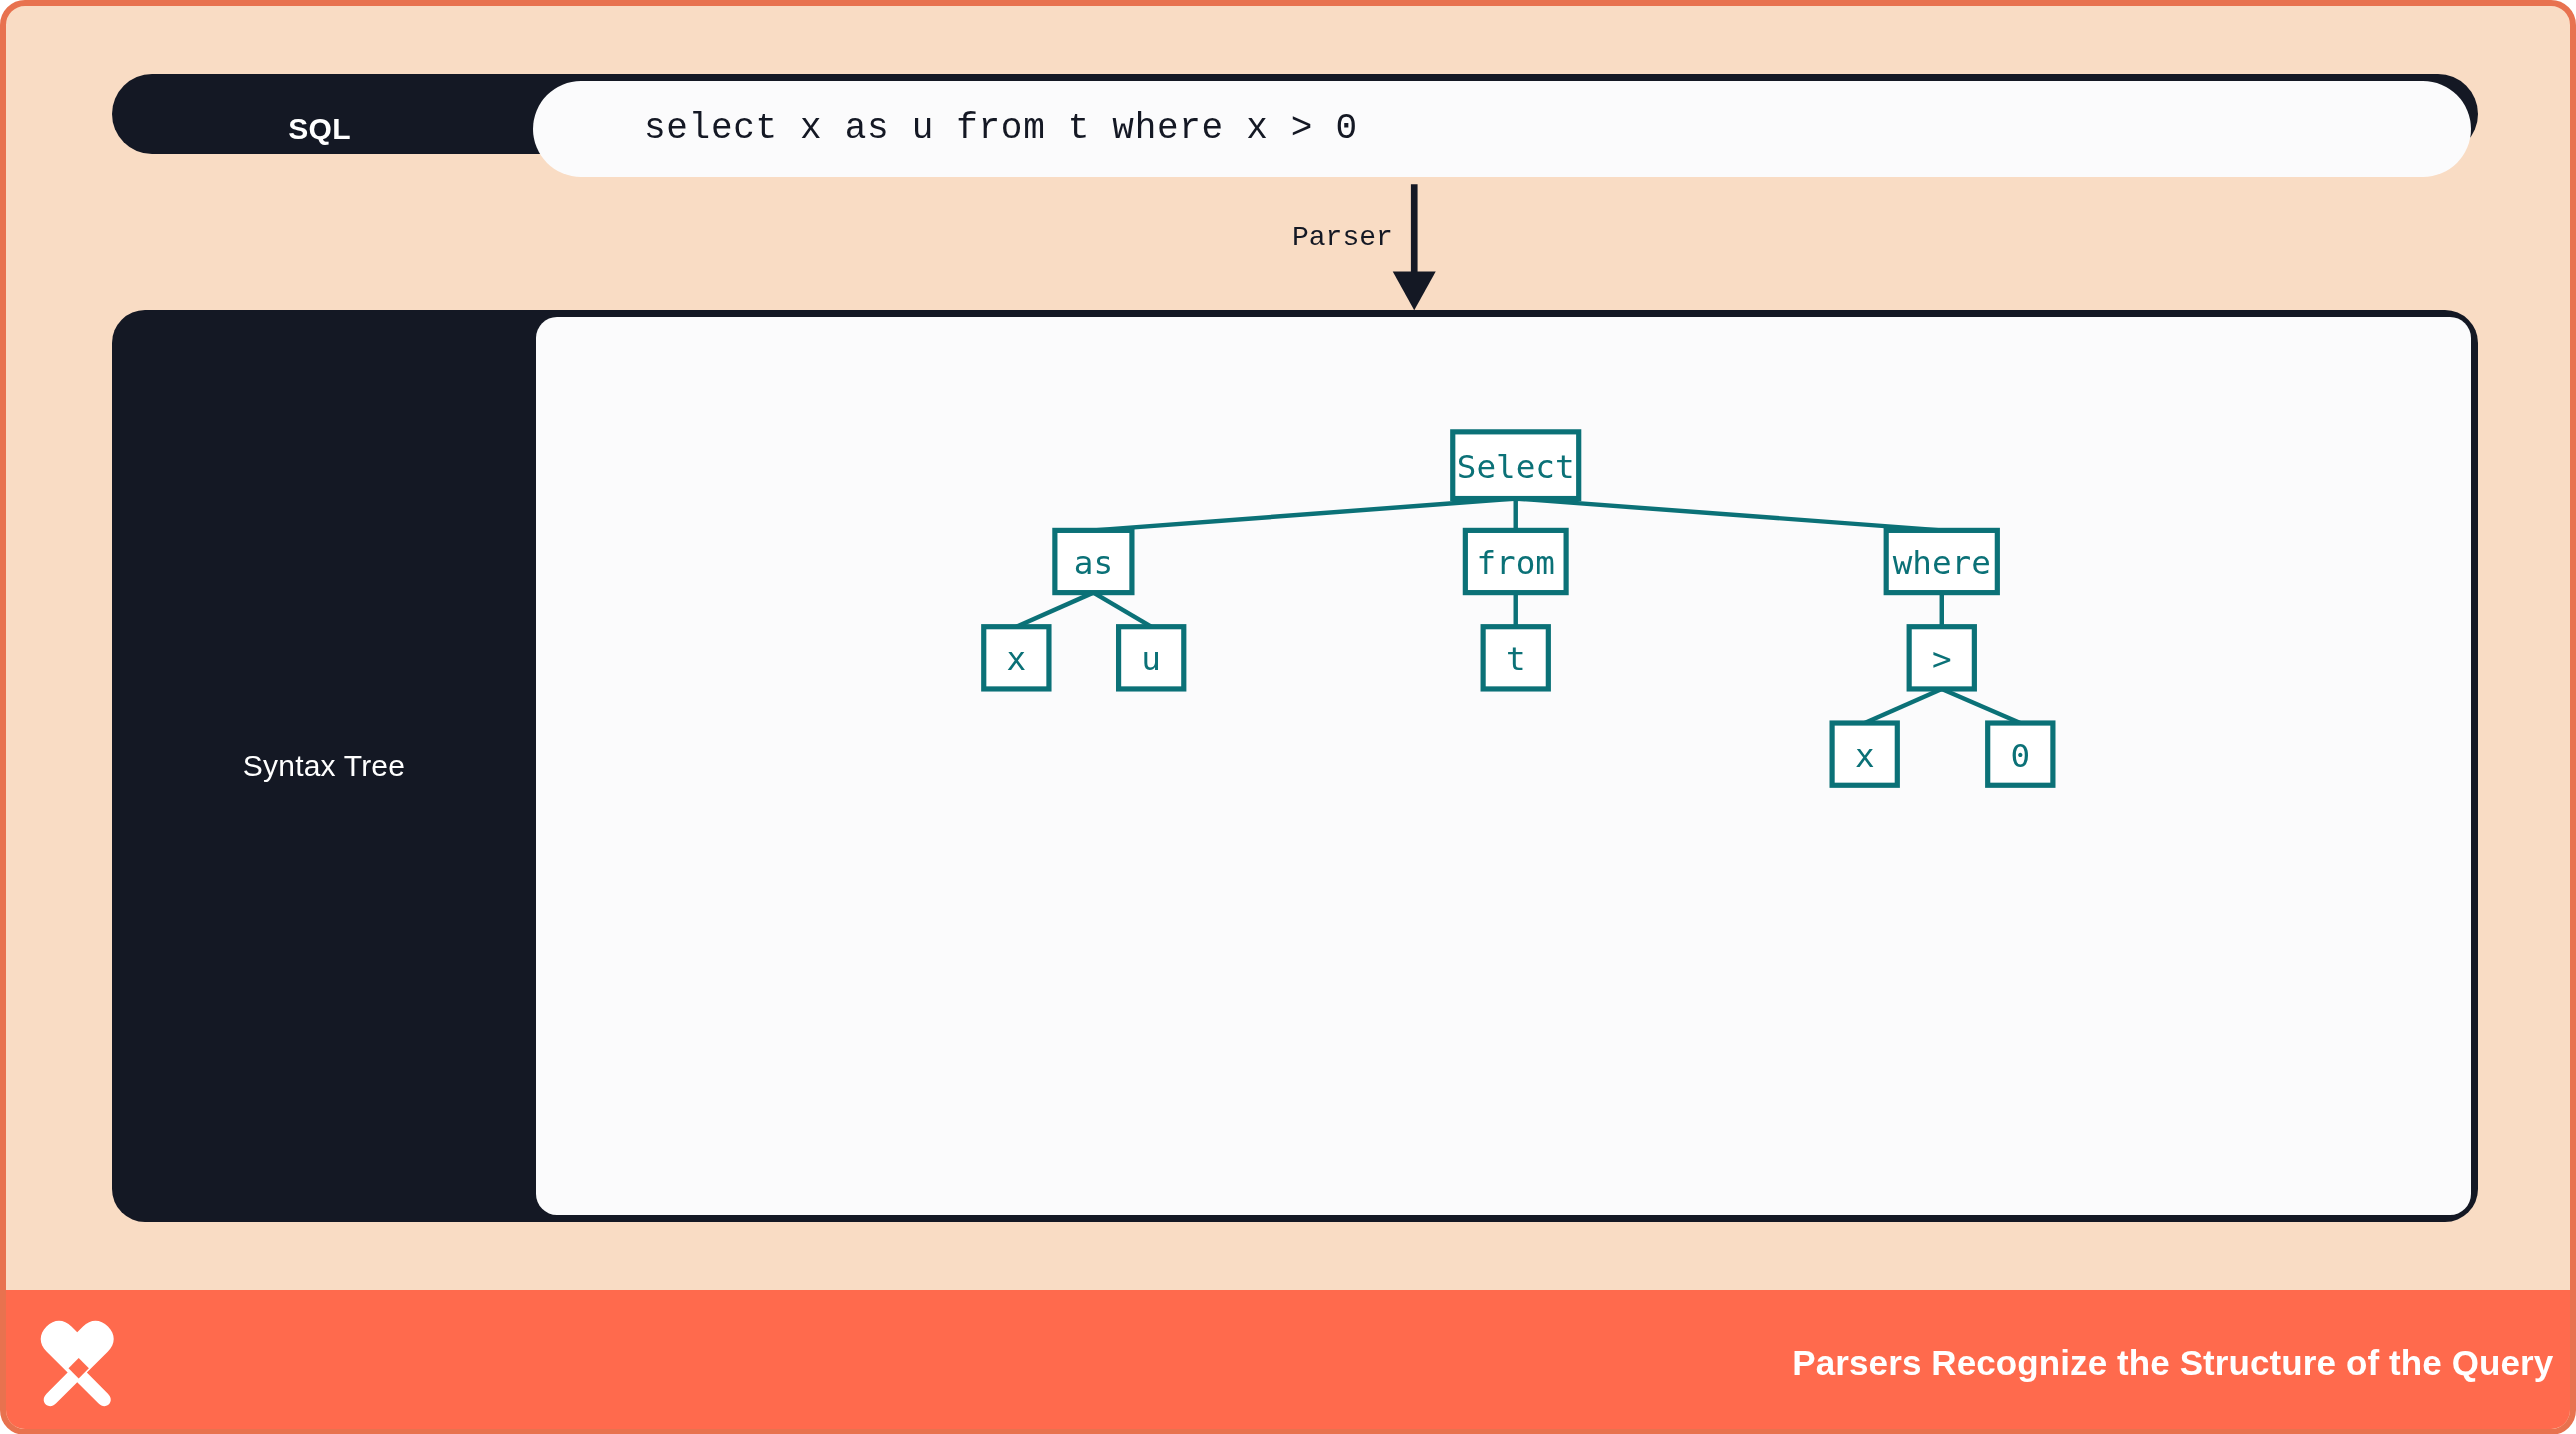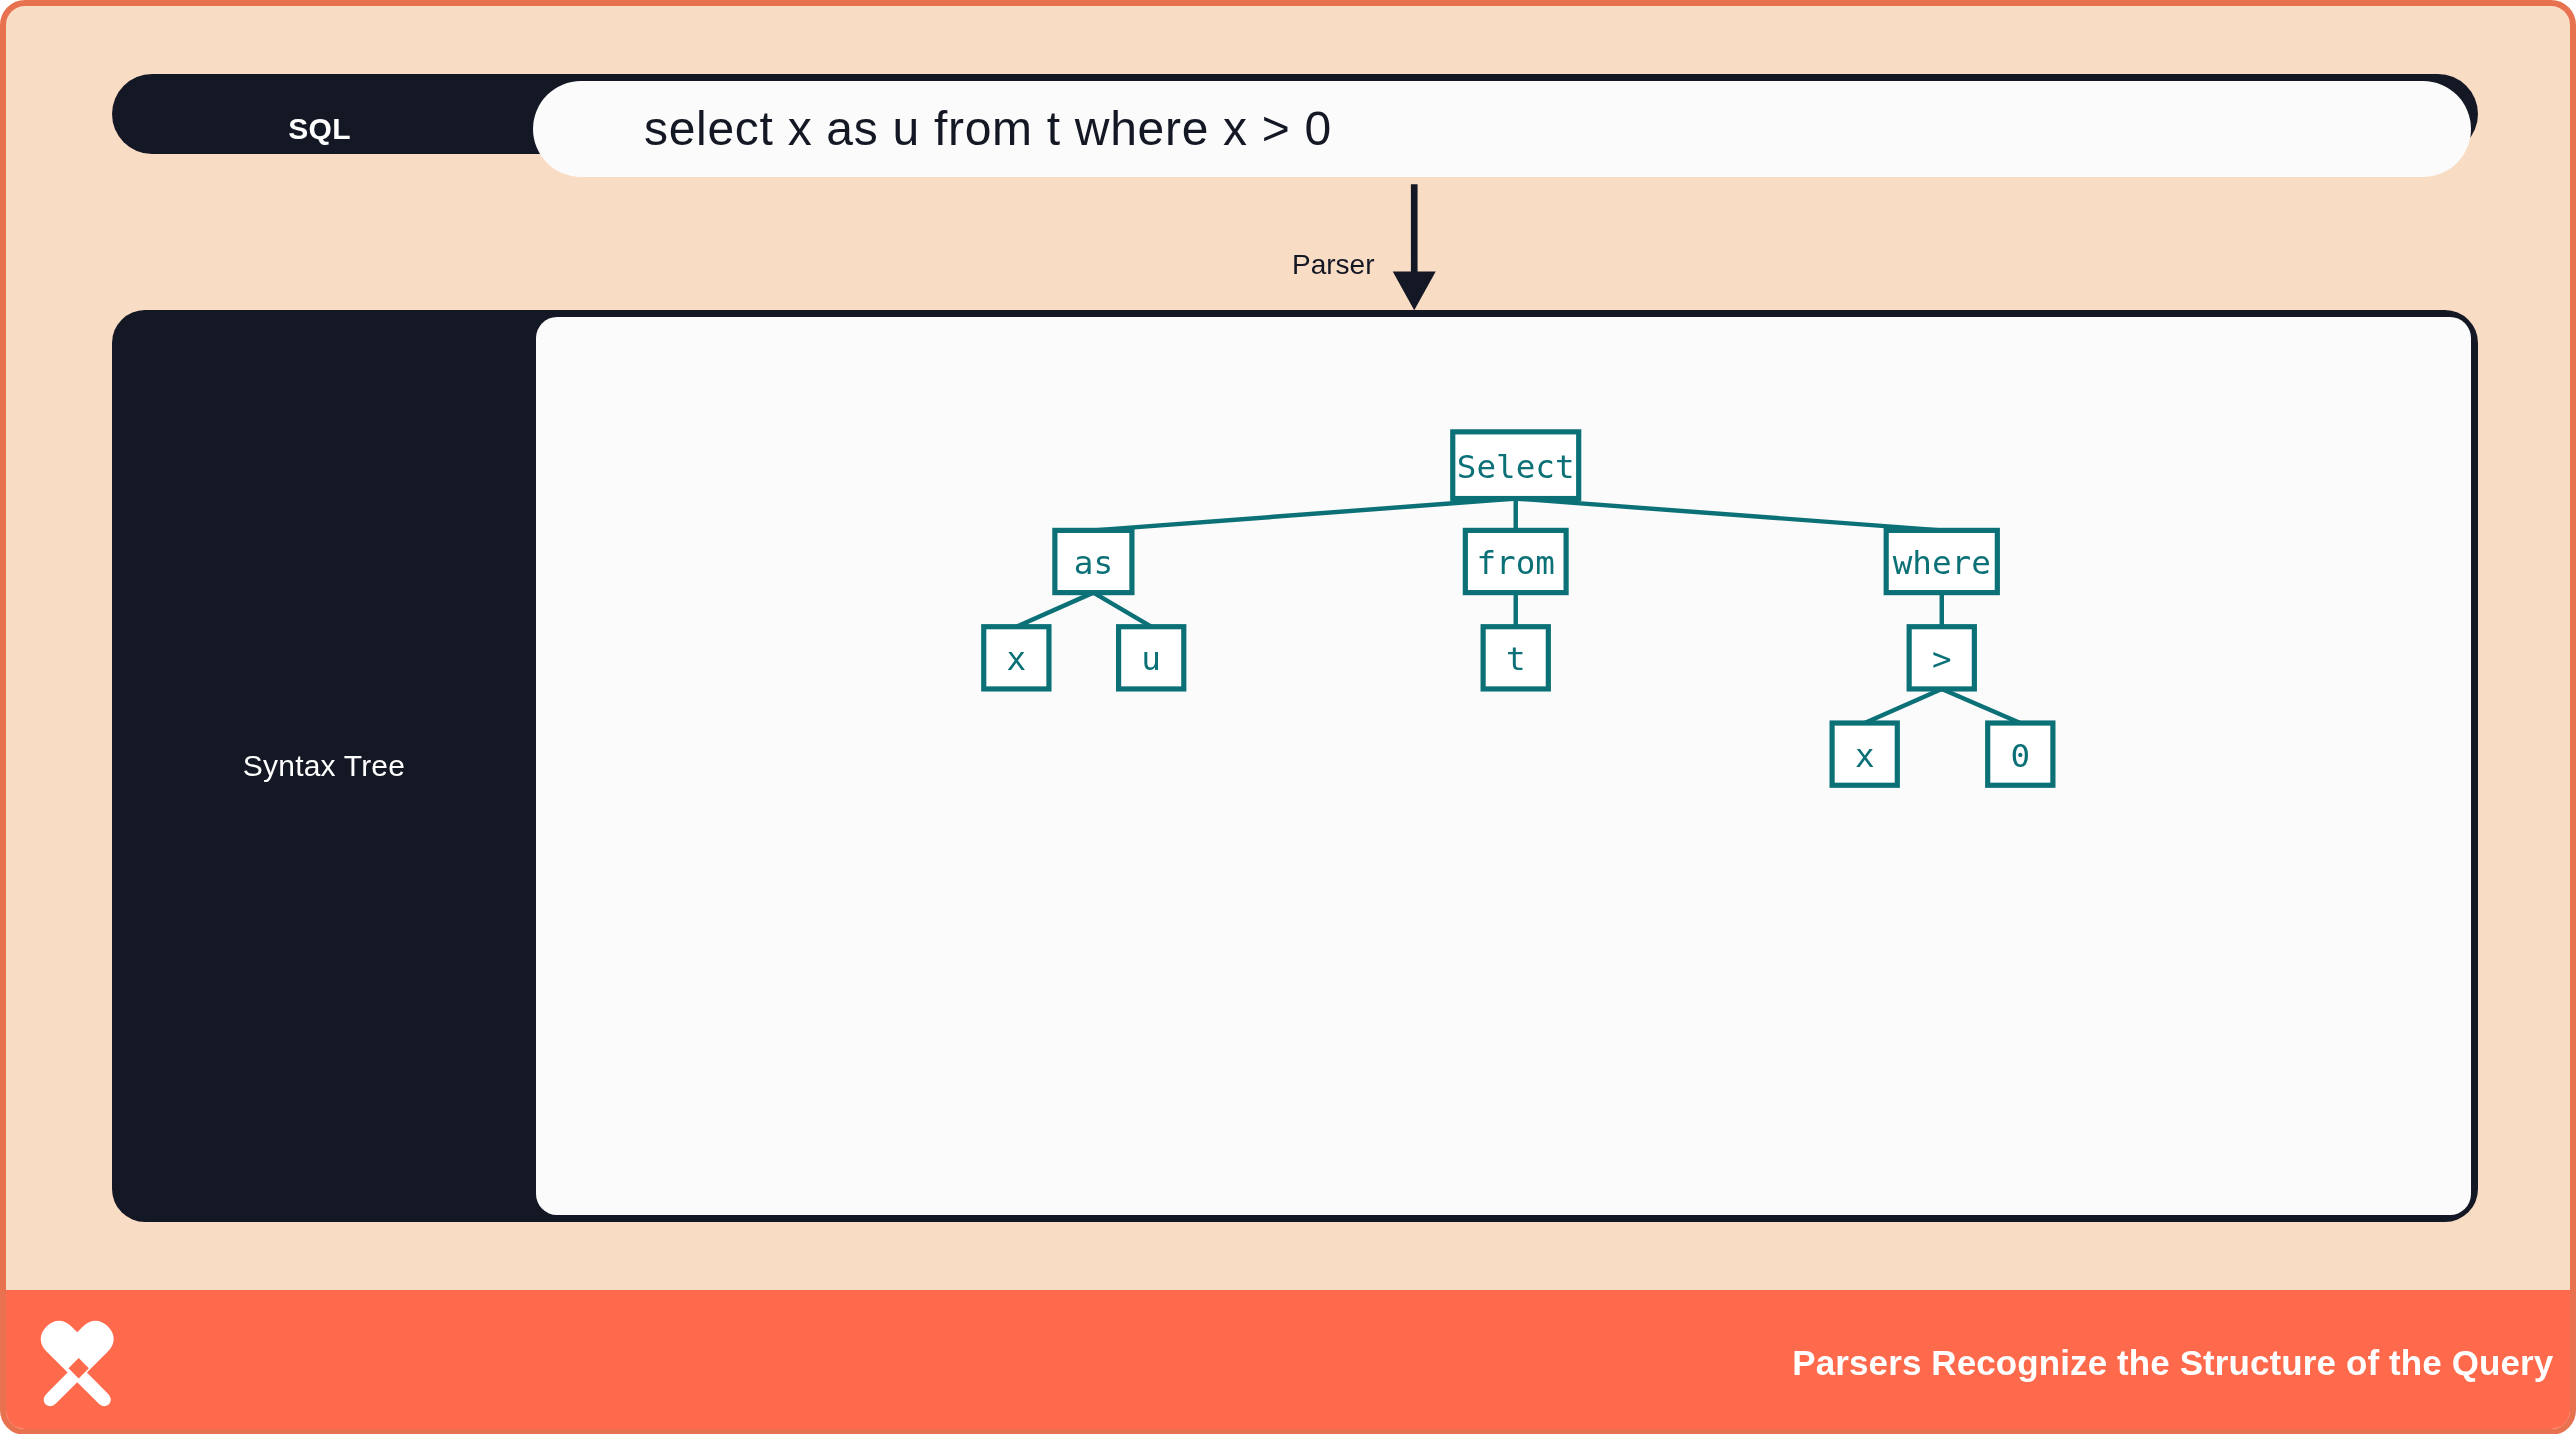--- a/index.html
+++ b/index.html
@@ -61,43 +61,42 @@
     width: 1938px;
     height: 96px;
     background: #FBFBFC;
     border-radius: 48px;
     display: flex;
     align-items: center;
   }
   .sql-text {
     margin-left: 111px;
     color: #141824;
-    font-family: Liberation Sans, sans-serif;
-    font-size: 48px;
+    font-family: Liberation Mono, monospace;
+    font-size: 36px;
     letter-spacing: 0.7px;
     white-space: pre;
   }
 
   
   .parser-arrow {
     position: absolute;
     left: 1260px;
     top: 178px;
     width: 252px;
     height: 130px;
   }
   .parser-arrow svg { display: block; }
   .parser-label {
     position: absolute;
     left: 1286px;
     top: 216px;
     color: #141824;
-    font-family: Liberation Sans, sans-serif;
+    font-family: Liberation Mono, monospace;
     font-size: 28px;
-    margin-top: 27px;
   }
 
   
   .tree-panel {
     position: absolute;
     left: 106px;
     top: 304px;
     width: 2366px;
     height: 912px;
     background: #141824;

